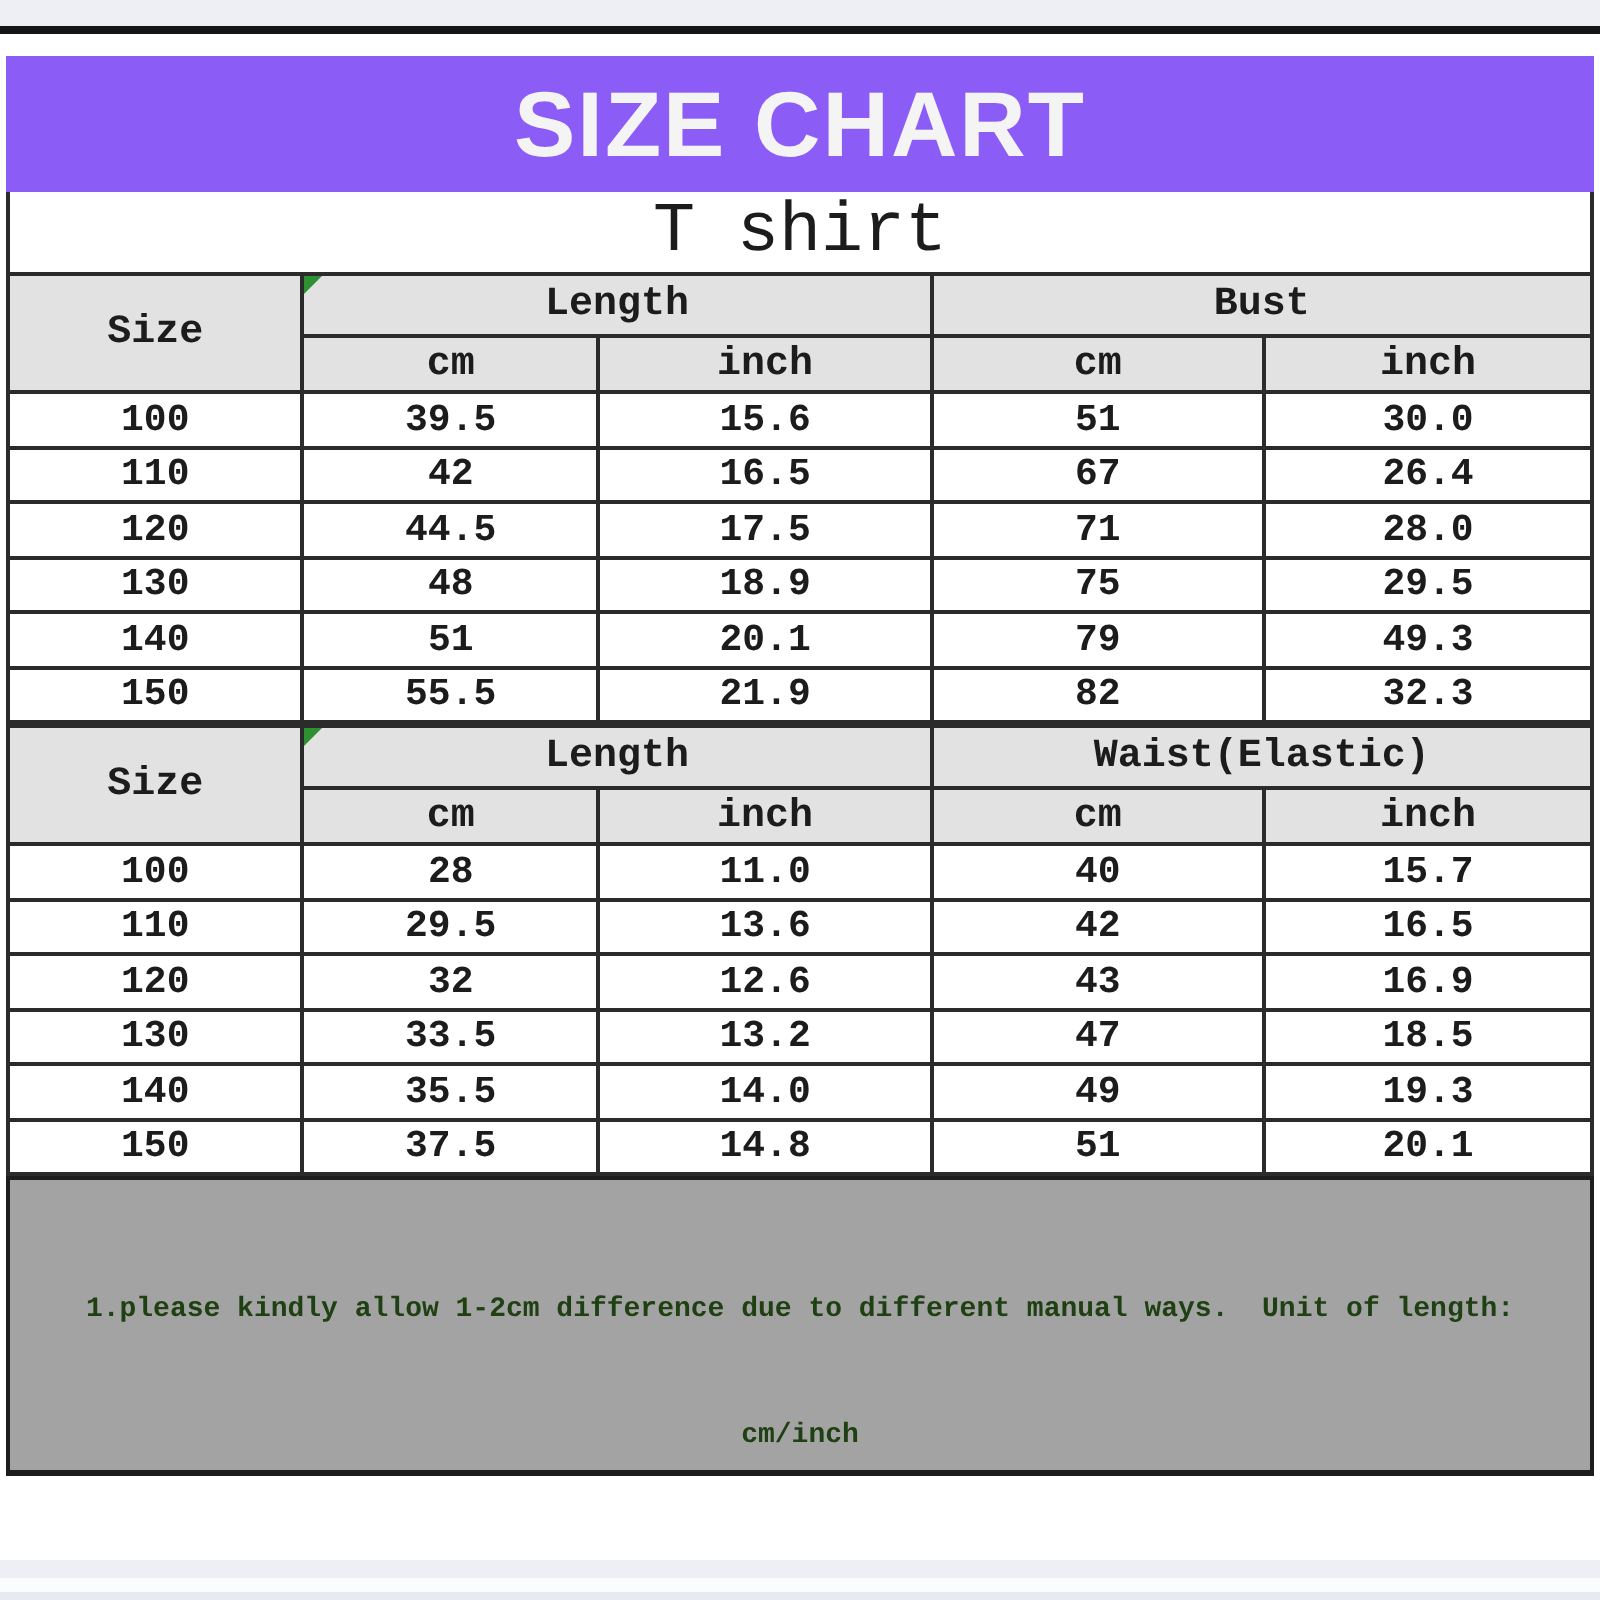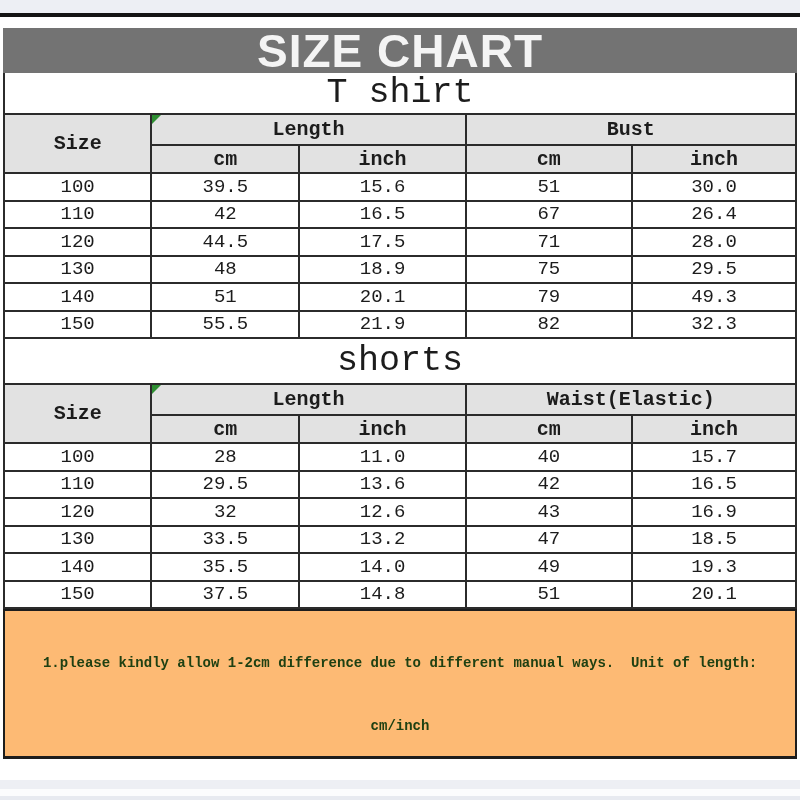--- a/index.html
+++ b/index.html
@@ -14,22 +14,22 @@
   .top-strip { height: 13px; background: #edeff4; }
   .top-rule { height: 4px; background: #141414; }
   .top-gap { height: 11px; background: #ffffff; }
 
   .frame {
     margin: 0 3px;
     height: 752px;
   }
 
   .banner {
-    height: 45px;
-    background: #737373;
+    height: 68px;
+    background: #8b5cf6;
     color: #f4f4f4;
     display: flex;
     align-items: center;
     justify-content: center;
     font-family: "Liberation Sans", sans-serif;
     font-size: 46px;
     font-weight: 600;
     letter-spacing: 1px;
   }
 
@@ -60,43 +60,44 @@
     overflow: hidden;
     white-space: nowrap;
   }
   table.size-table th {
     background: #e2e2e2;
     font-weight: bold;
     font-size: 20px;
   }
   table.size-table tr.group-row th { height: 29px; }
   table.size-table tr.sub-row th { height: 26px; }
-  table.size-table td { height: 25.5px; font-weight: normal; }
+  table.size-table td { height: 25.5px; font-weight: bold; }
 
   th.group-cell { position: relative; }
   .corner-marker {
     position: absolute;
     top: 0; left: 0;
     width: 0; height: 0;
     border-top: 9px solid #2f8f33;
     border-right: 9px solid transparent;
   }
 
   .notes {
     box-sizing: border-box;
     height: 150px;
-    background: #fdba74;
+    background: #a3a3a3;
     border: 2px solid #1d1d1d;
     border-bottom-width: 3px;
     color: #1e4012;
     font-size: 14px;
     font-weight: bold;
     line-height: 21px;
     text-align: center;
     white-space: pre-wrap;
+    padding-top: 13px;
   }
   .notes .note-line { width: 100%; }
 
   .bottom-strip1 { height: 9px; background: #edeff4; }
   .bottom-strip2 { height: 7px; background: #fbfcfd; }
   .bottom-strip3 { height: 4px; background: #e7eaf0; }
 </style>
 </head>
 <body>
 
@@ -177,23 +178,20 @@
         <tr>
           <td>150</td>
           <td>55.5</td>
           <td>21.9</td>
           <td>82</td>
           <td>32.3</td>
         </tr>
       </tbody>
   </table>
 
-  <div class="section-title shorts">
-    <span>shorts</span>
-  </div>
 
   <table class="size-table">
     <colgroup>
       <col style="width:18.6%">
         <col style="width:18.7%">
         <col style="width:21%">
         <col style="width:21%">
         <col style="width:20.7%">
     </colgroup>
     <thead>

